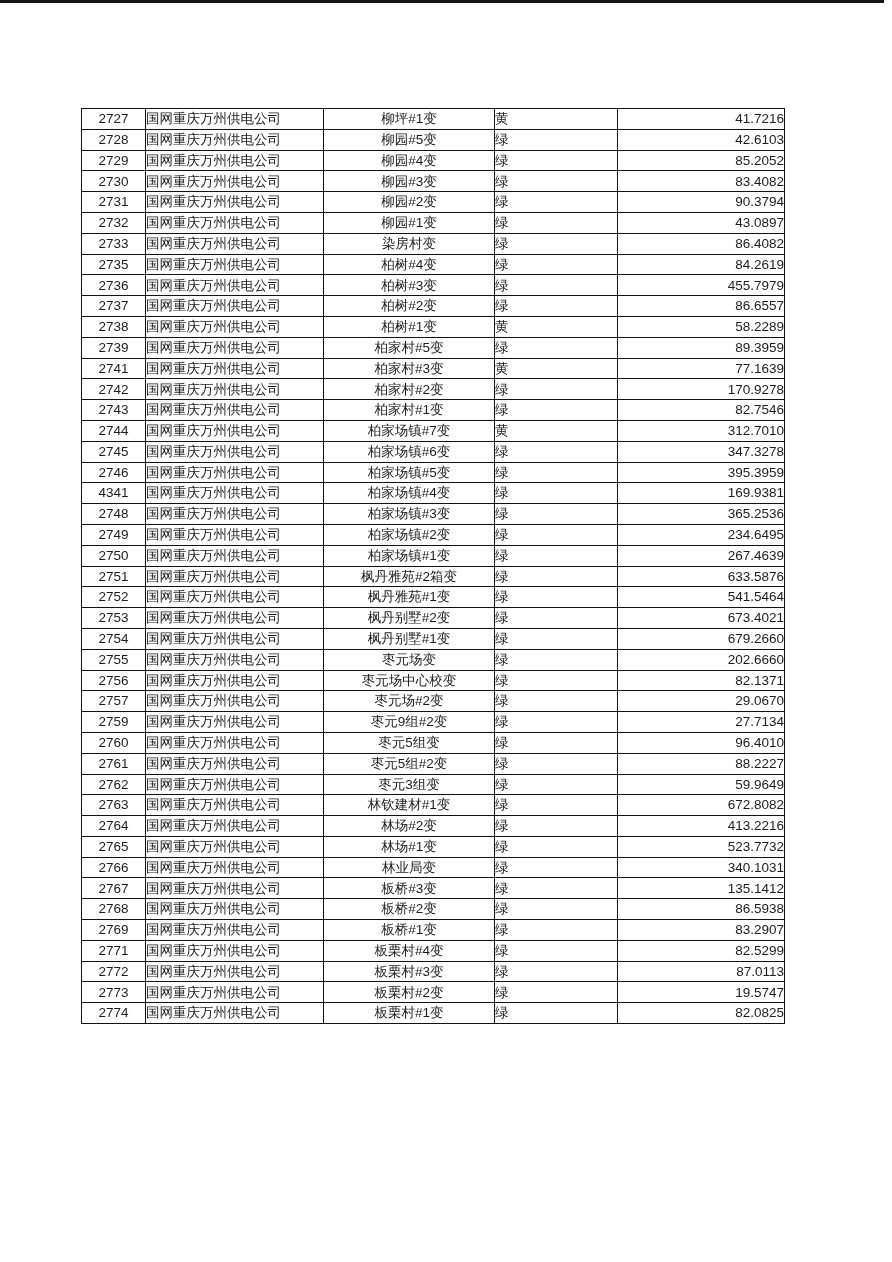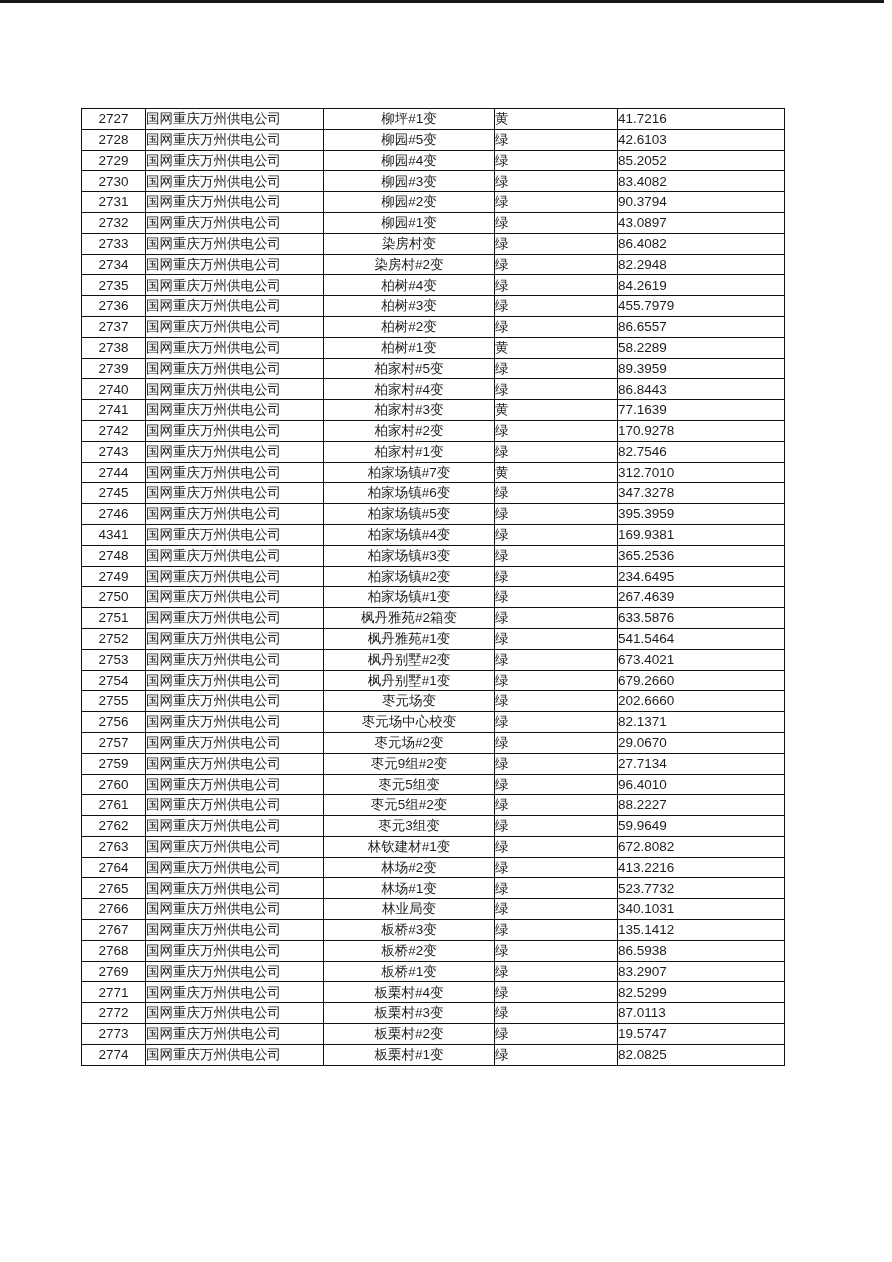--- a/index.html
+++ b/index.html
@@ -36,21 +36,21 @@
     color: #1c1c1c;
     line-height: 1;
     white-space: nowrap;
     overflow: hidden;
     vertical-align: middle;
   }
   td.c-no    { text-align: center; }
   td.c-company { text-align: left; padding-left: 5px; margin-left: 43px; }
   td.c-name  { text-align: center; padding-left: 5px; }
   td.c-status{ text-align: left; padding-left: 5px; }
-  td.c-value { text-align: left; }
+  td.c-value { text-align: right; }
 </style>
 </head>
 <body>
 
 <div class="top-edge"></div>
 
 <table class="data-table">
   <colgroup>
     <col style="width:64px">
     <col style="width:178px">
@@ -108,27 +108,20 @@
   </tr>
 
   <tr>
     <td class="c-no">2733</td>
     <td class="c-company">国网重庆万州供电公司</td>
     <td class="c-name">染房村变</td>
     <td class="c-status">绿</td>
     <td class="c-value">86.4082</td>
   </tr>
 
-  <tr>
-    <td class="c-no">2734</td>
-    <td class="c-company">国网重庆万州供电公司</td>
-    <td class="c-name">染房村#2变</td>
-    <td class="c-status">绿</td>
-    <td class="c-value">82.2948</td>
-  </tr>
 
   <tr>
     <td class="c-no">2735</td>
     <td class="c-company">国网重庆万州供电公司</td>
     <td class="c-name">柏树#4变</td>
     <td class="c-status">绿</td>
     <td class="c-value">84.2619</td>
   </tr>
 
   <tr>
@@ -156,27 +149,20 @@
   </tr>
 
   <tr>
     <td class="c-no">2739</td>
     <td class="c-company">国网重庆万州供电公司</td>
     <td class="c-name">柏家村#5变</td>
     <td class="c-status">绿</td>
     <td class="c-value">89.3959</td>
   </tr>
 
-  <tr>
-    <td class="c-no">2740</td>
-    <td class="c-company">国网重庆万州供电公司</td>
-    <td class="c-name">柏家村#4变</td>
-    <td class="c-status">绿</td>
-    <td class="c-value">86.8443</td>
-  </tr>
 
   <tr>
     <td class="c-no">2741</td>
     <td class="c-company">国网重庆万州供电公司</td>
     <td class="c-name">柏家村#3变</td>
     <td class="c-status">黄</td>
     <td class="c-value">77.1639</td>
   </tr>
 
   <tr>

